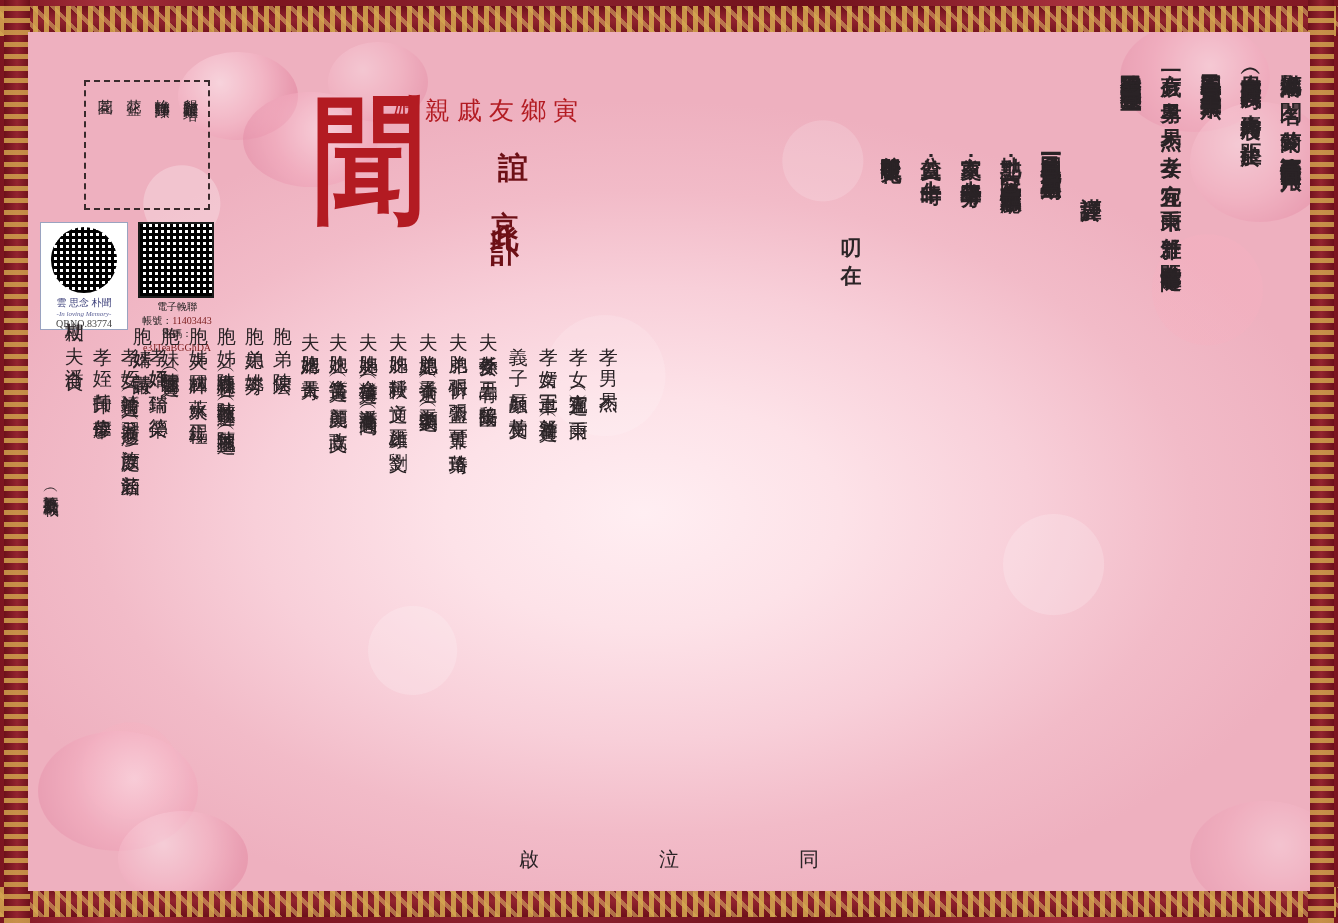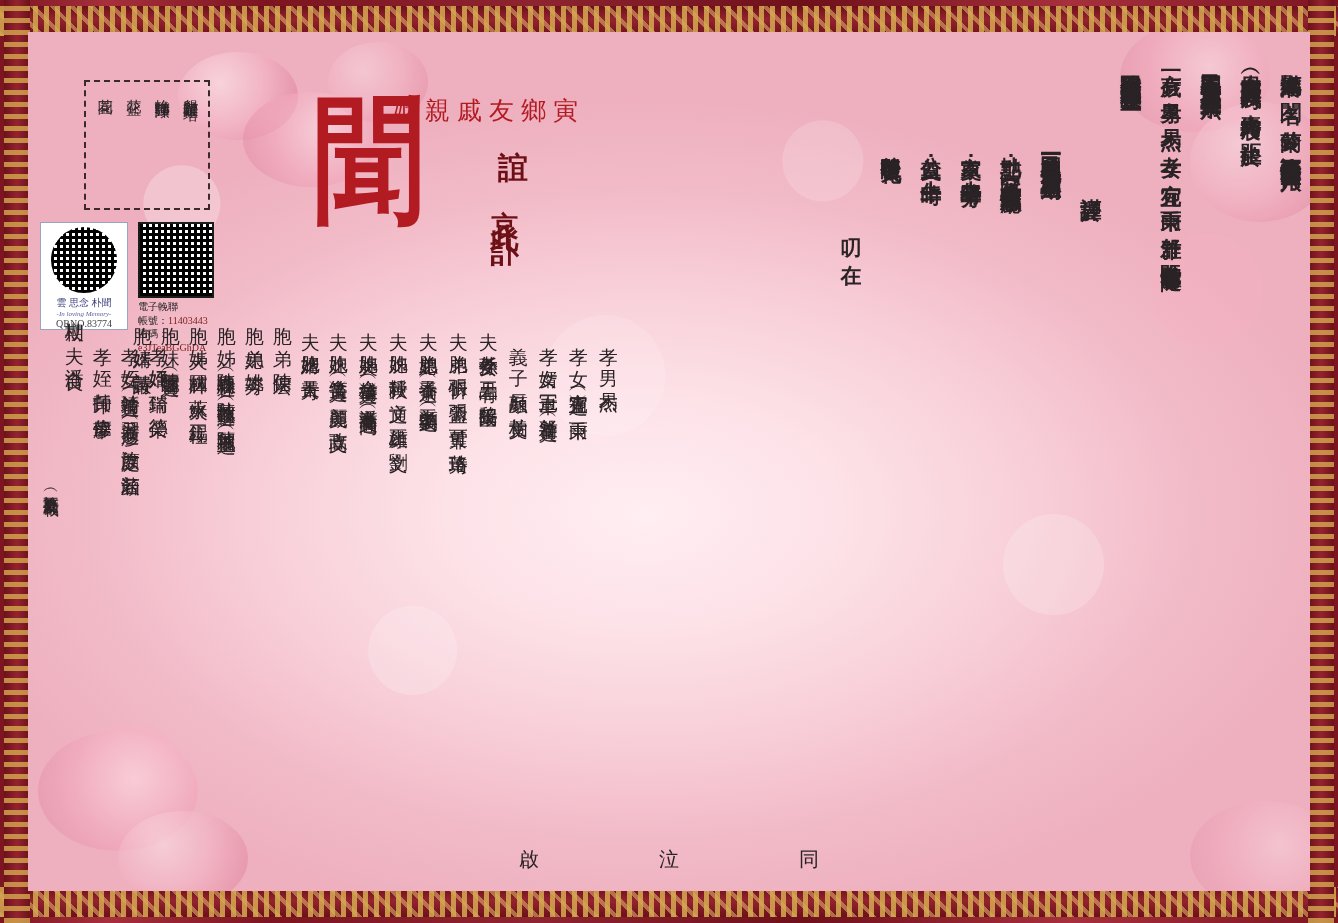--- a/index.html
+++ b/index.html
@@ -168,21 +168,21 @@
     padding-top: 4px;
   }
   .qr-card .qr-box { margin: 0 auto; width: 66px; height: 66px; border-radius: 50%; }
   .qr-card .cap1 { font-size: 10px; color: #3b3f7a; margin-top: 3px; }
   .qr-card .cap2 { font-size: 7px; color: #5a5f95; font-style: italic; }
   .qr-card .cap3 { font-size: 10px; color: #444; }
   .qr-right {
     position: absolute;
     left: 110px; top: 190px;
     width: 78px;
-    text-align: left;
+    text-align: center;
   }
   .qr-right .qr-box { width: 76px; height: 76px; border: 2px solid #1b1b1b; box-sizing: border-box; }
   .qr-meta { font-size: 10px; color: #1d1d1d; line-height: 1.35; margin-top: 2px; }
   .qr-meta .val { color: #7a1b1b; font-family: Liberation Serif, serif; }
   .footer-row {
     position: absolute;
     bottom: 18px;
     left: 0; right: 0;
     display: flex;
     justify-content: center;

